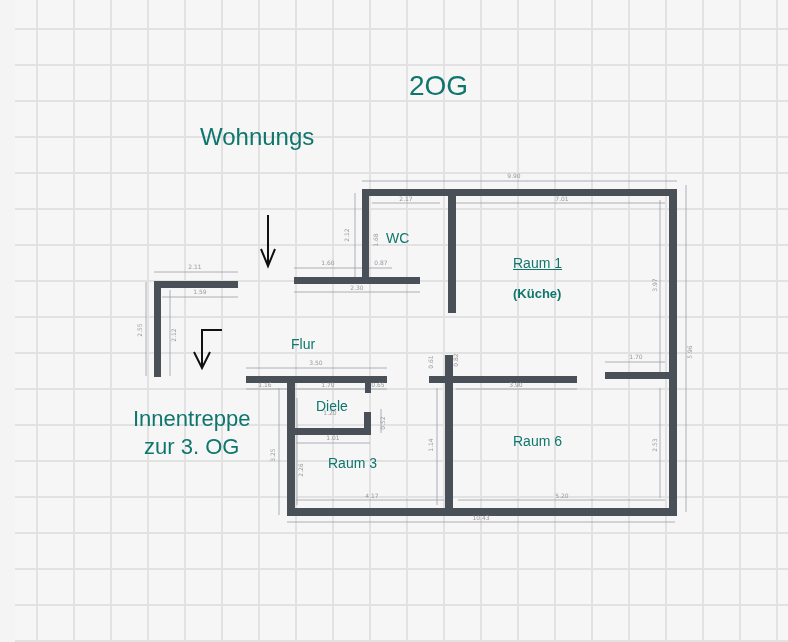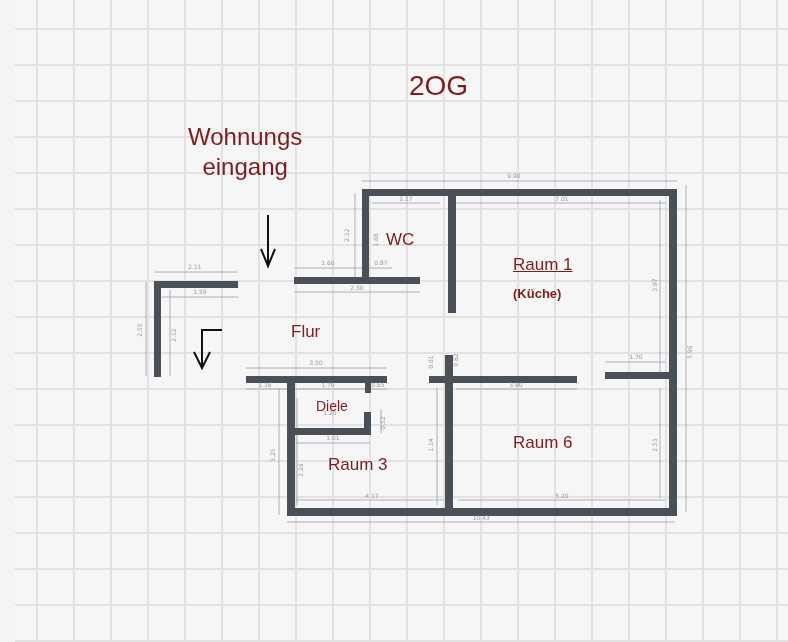--- a/index.html
+++ b/index.html
@@ -3,24 +3,24 @@
 <meta charset="utf-8">
 <style>
   html, body { margin: 0; padding: 0; }
   body {
     width: 788px; height: 642px; overflow: hidden;
     background: #f4f4f4;
     font-family: "Liberation Sans", sans-serif;
     position: relative;
   }
   #plan { position: absolute; left: 0; top: 0; }
-  .lbl { position: absolute; color: #7f1d1d; white-space: nowrap; line-height: 1; }
+  .lbl { position: absolute; color: #0f766e; white-space: nowrap; line-height: 1; }
   .title { font-size: 28px; }
   .big { font-size: 24px; text-align: center; line-height: 30px; }
-  .room { font-size: 17px; }
+  .room { font-size: 14px; }
   .small { font-size: 14px; }
   .tiny { font-size: 13px; }
   .dim { font-family: "DejaVu Sans", sans-serif; font-size: 6px; fill: #999; }
 </style>
 </head>
 <body>
 
 <svg id="plan" width="788" height="642" viewBox="0 0 788 642">
   <g id="grid">
       <rect x="15" y="0" width="773" height="642" fill="#f6f6f6"></rect>
@@ -155,27 +155,28 @@
     <text class="dim" transform="translate(275,455) rotate(-90)" text-anchor="middle">3.25</text>
     <text class="dim" transform="translate(433,445) rotate(-90)" text-anchor="middle">1.14</text>
     <text class="dim" transform="translate(433,362) rotate(-90)" text-anchor="middle">0.61</text>
     <text class="dim" transform="translate(458,360) rotate(-90)" text-anchor="middle">0.82</text>
     <text class="dim" transform="translate(385,423) rotate(-90)" text-anchor="middle">0.52</text>
   </g>
 </svg>
 
 <div class="lbl title" style="left:409px; top:72px;">2OG</div>
 
-<div class="lbl big" style="left:188px; top:122px;">
+<div class="lbl big" style="left:200px; top:122px;">
   <div>Wohnungs</div>
-  <div>eingang</div>
 </div>
 
 <div class="lbl big" style="left:133px; top:405px; font-size:22px; line-height:28px;">
+  <div>Innentreppe</div>
+  <div>zur 3. OG</div>
 </div>
 
 <div class="lbl room" style="left:386px; top:231px;">WC</div>
 <div class="lbl room" style="left:513px; top:256px;text-decoration:underline;">Raum 1</div>
 <div class="lbl tiny" style="left:513px; top:287px;font-weight:bold;">(Küche)</div>
-<div class="lbl room" style="left:291px; top:323px;">Flur</div>
+<div class="lbl room" style="left:291px; top:337px;">Flur</div>
 <div class="lbl small" style="left:292px; top:399px;margin-left:24px;">Diele</div>
 <div class="lbl room" style="left:513px; top:434px;">Raum 6</div>
 <div class="lbl room" style="left:328px; top:456px;text-align:right;">Raum 3</div>
 
 </body></html>

